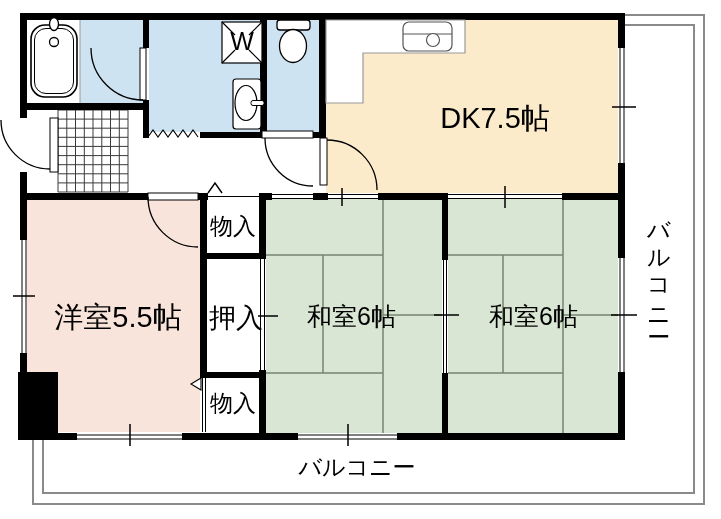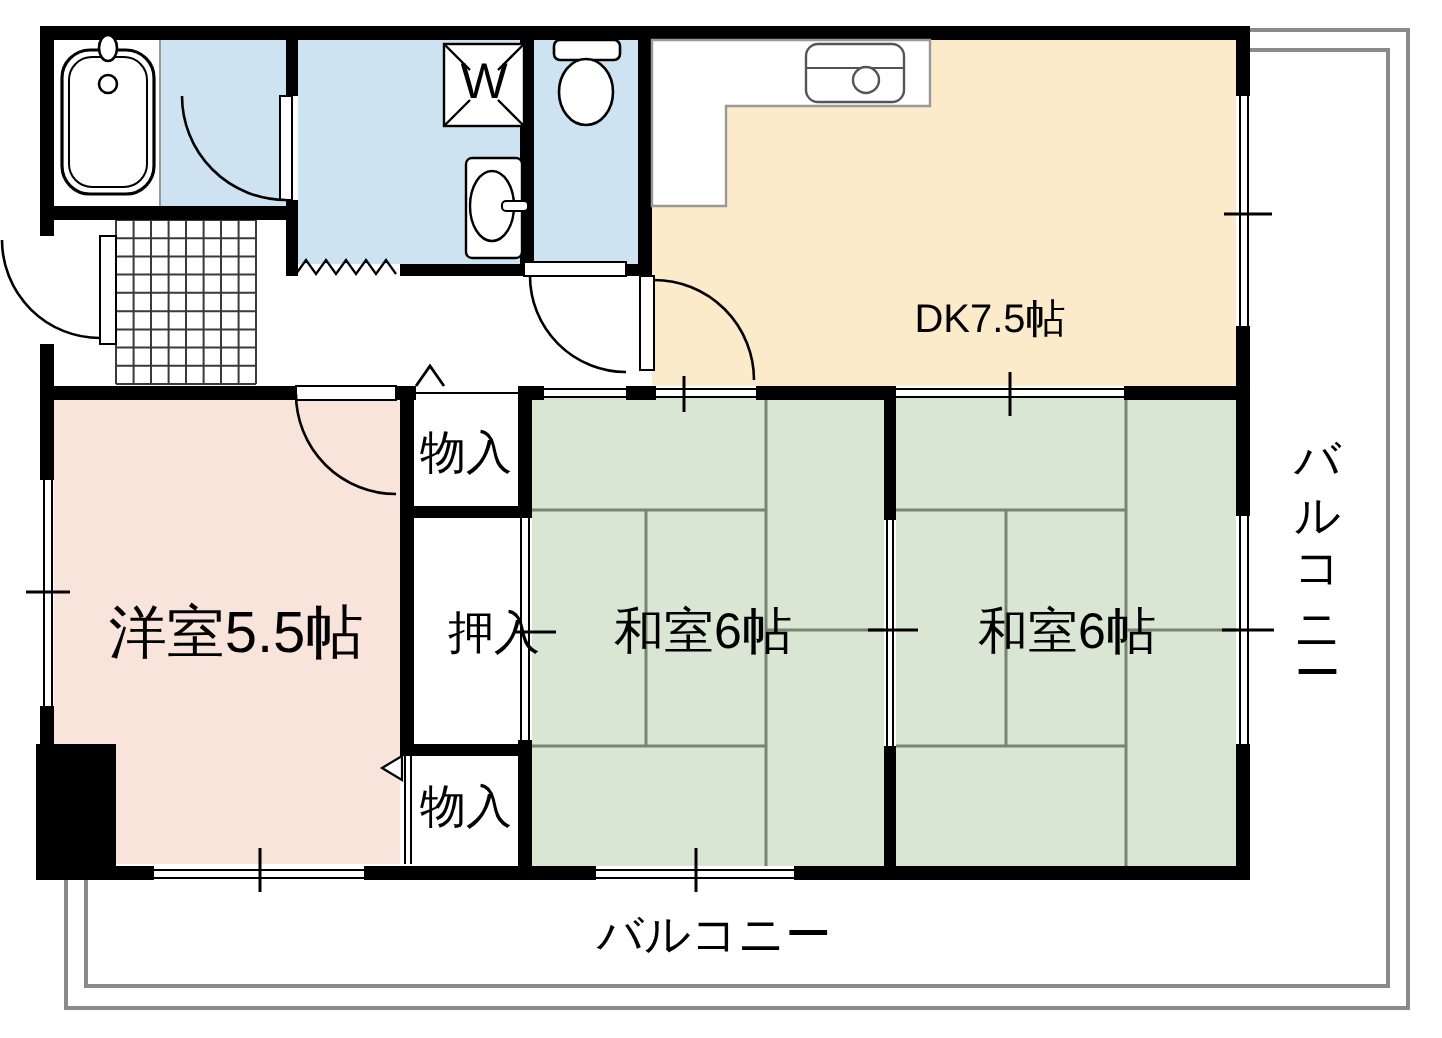--- a/index.html
+++ b/index.html
@@ -1,26 +1,26 @@
 <!DOCTYPE html>
 <html><head>
 <meta charset="utf-8">
 <style>
   html,body{margin:0;padding:0;background:#fff;}
   .stage{position:relative;width:721px;height:519px;background:#fff;overflow:hidden;
          font-family:"Liberation Sans",sans-serif;}
   .stage svg{position:absolute;left:0;top:0;}
   .lbl{position:absolute;color:#000;white-space:nowrap;text-align:center;
        font-family:"Liberation Sans",sans-serif;line-height:1.1;}
-  .lbl-dk{left:421px;top:103px;width:148px;font-size:20px;margin-top:46px;}
+  .lbl-dk{left:421px;top:103px;width:148px;font-size:29px;}
   .lbl-western{left:33px;top:302px;width:170px;font-size:29px;}
   .lbl-jp1{left:289px;top:303px;width:125px;font-size:25px;}
   .lbl-jp2{left:471px;top:303px;width:125px;font-size:25px;}
   .lbl-sto-top{left:203px;top:214px;width:60px;font-size:23px;}
-  .lbl-oshiire{left:217px;top:304px;width:60px;font-size:23px;}
+  .lbl-oshiire{left:206px;top:304px;width:60px;font-size:27px;}
   .lbl-sto-btm{left:203px;top:391px;width:60px;font-size:23px;}
   .lbl-w{left:224px;top:28px;width:36px;font-size:25px;}
   .lbl-balc-b{left:282px;top:455px;width:150px;font-size:23px;}
   .lbl-balc-r{left:646px;top:186px;font-size:23px;writing-mode:vertical-rl;
               letter-spacing:4px;height:160px;}
 </style>
 </head>
 <body>
 
 <div class="stage">

